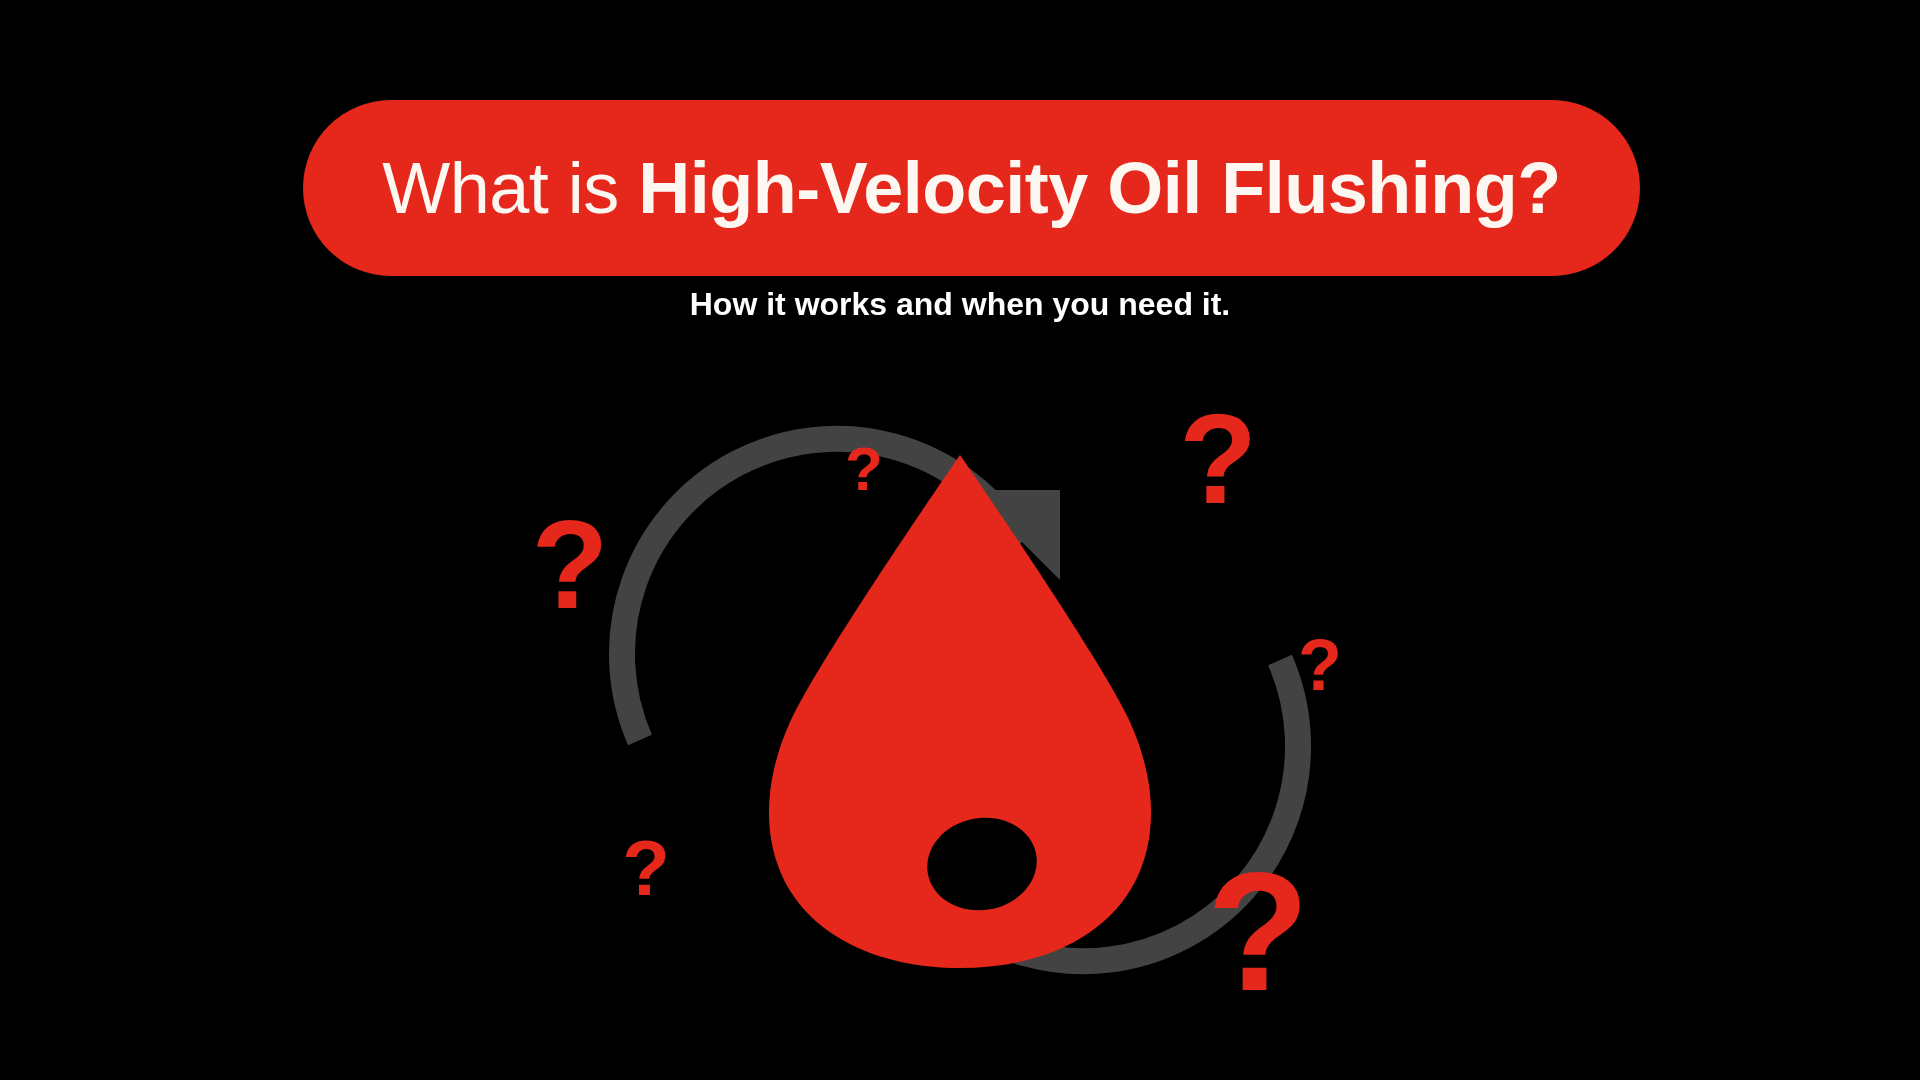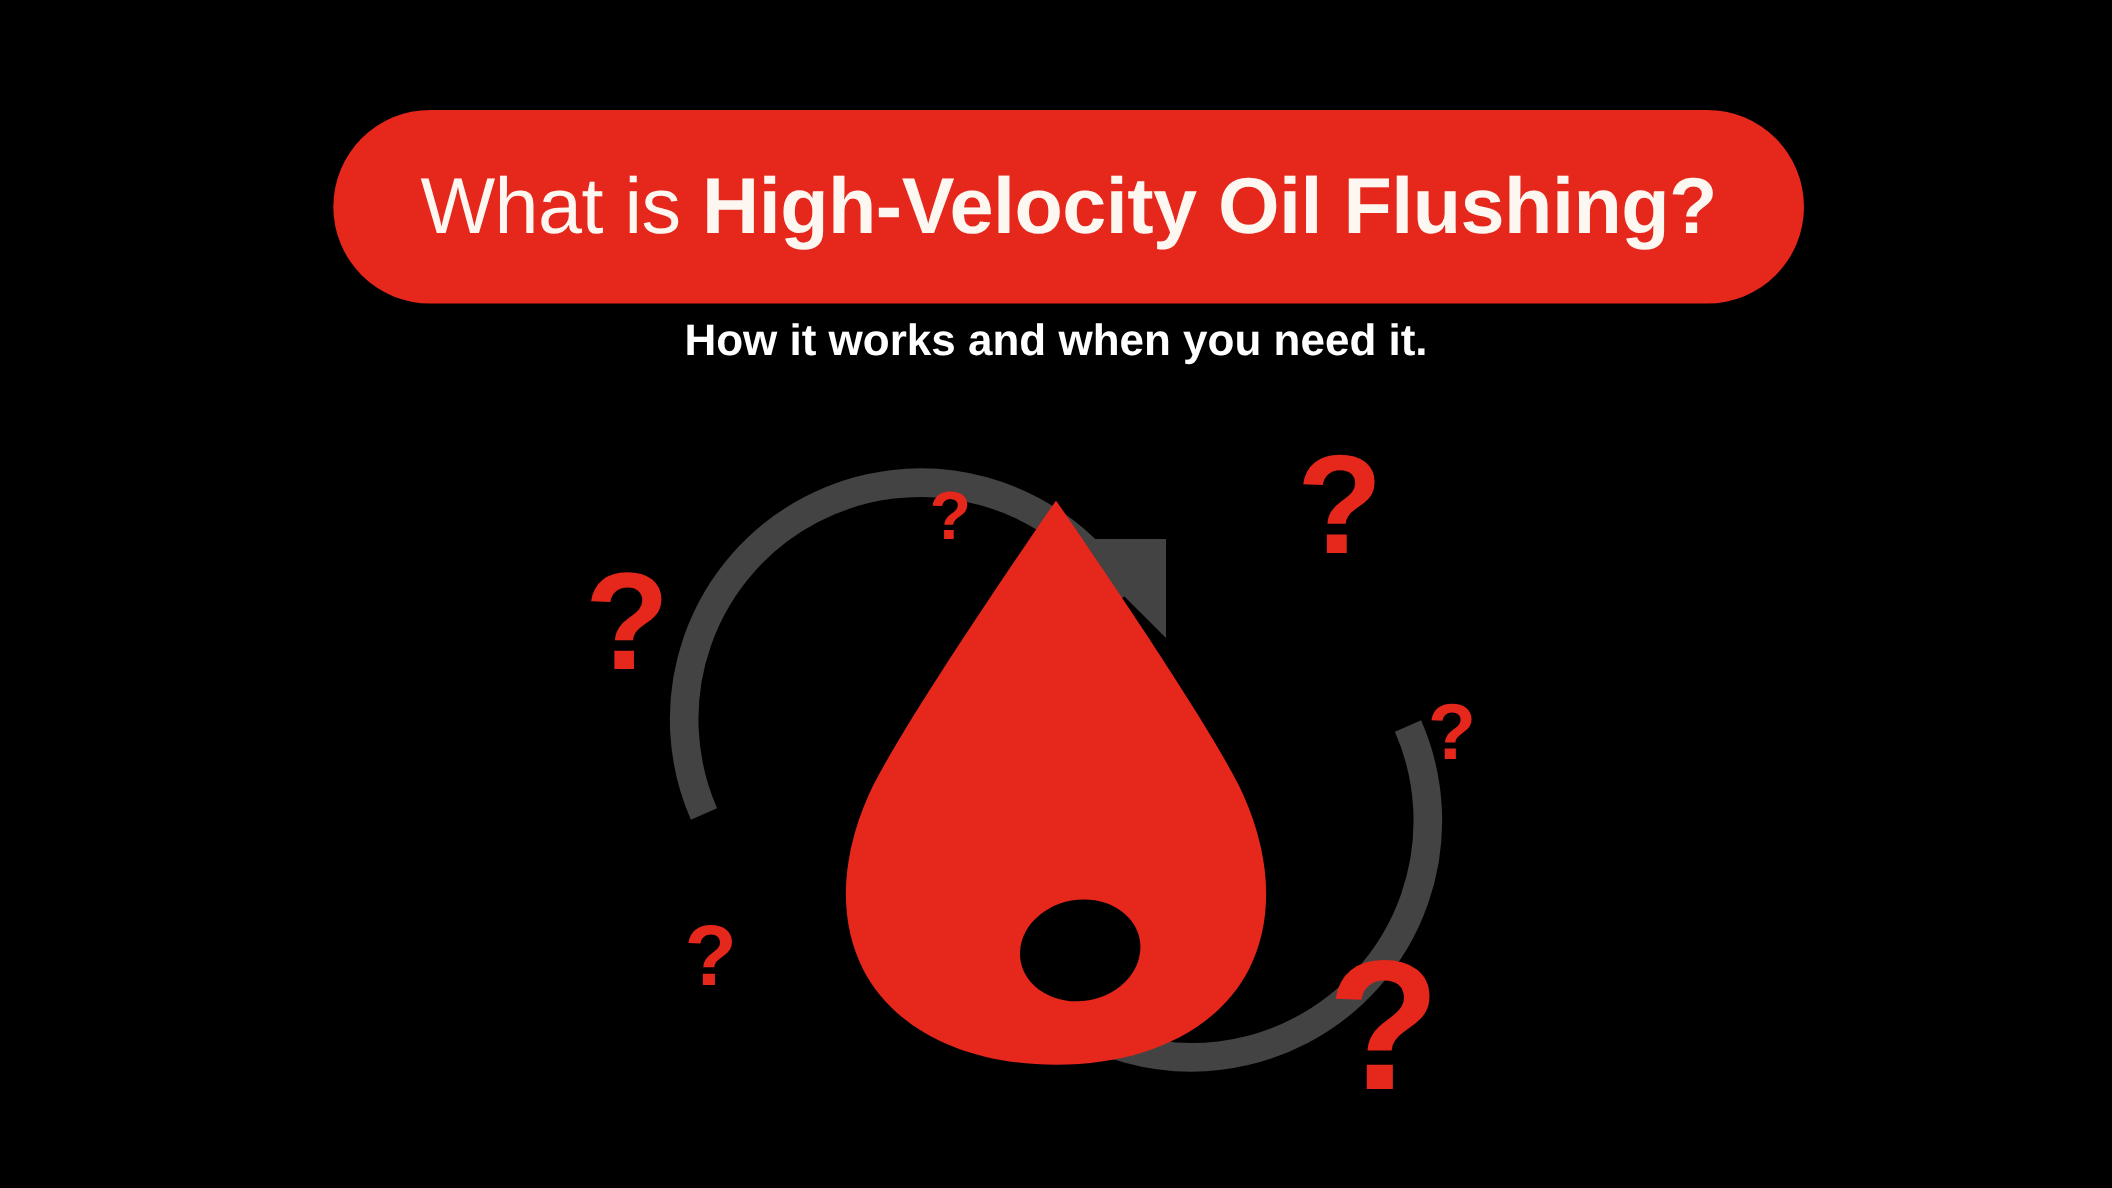--- a/index.html
+++ b/index.html
@@ -54,21 +54,21 @@
 
   
   .subtitle {
     position: absolute;
     left: 0;
     right: 0;
     top: 284px;
     text-align: center;
     color: #FFFFFF;
     font-family: "Liberation Sans", sans-serif;
-    font-size: 40px;
+    font-size: 32px;
     font-weight: 700;
     line-height: 1.3;
     letter-spacing: 0px;
   }
 
   
   .illustration {
     position: absolute;
     left: 500px;
     top: 370px;

